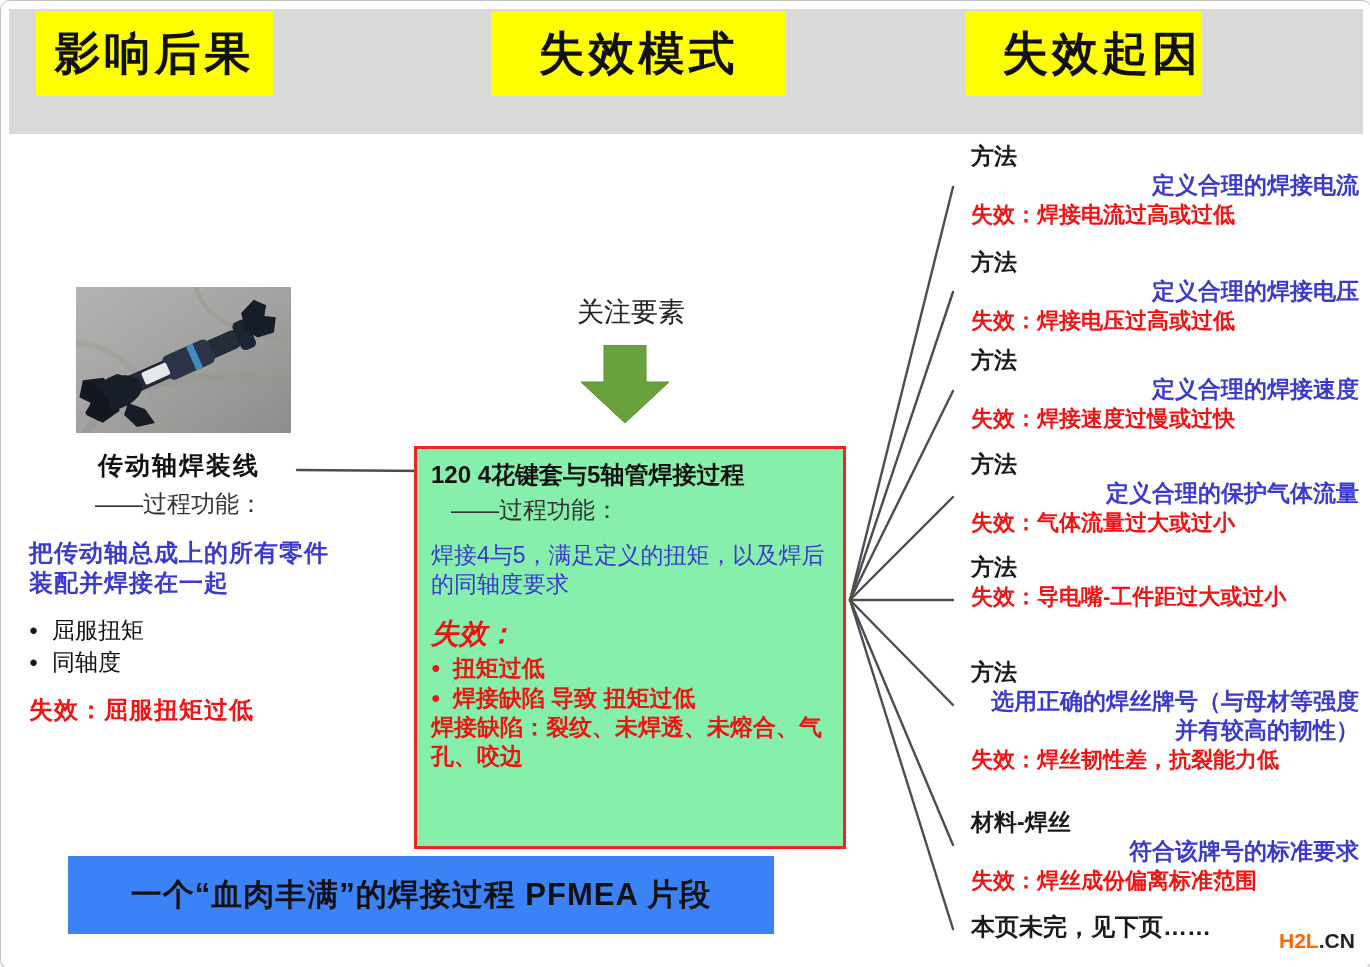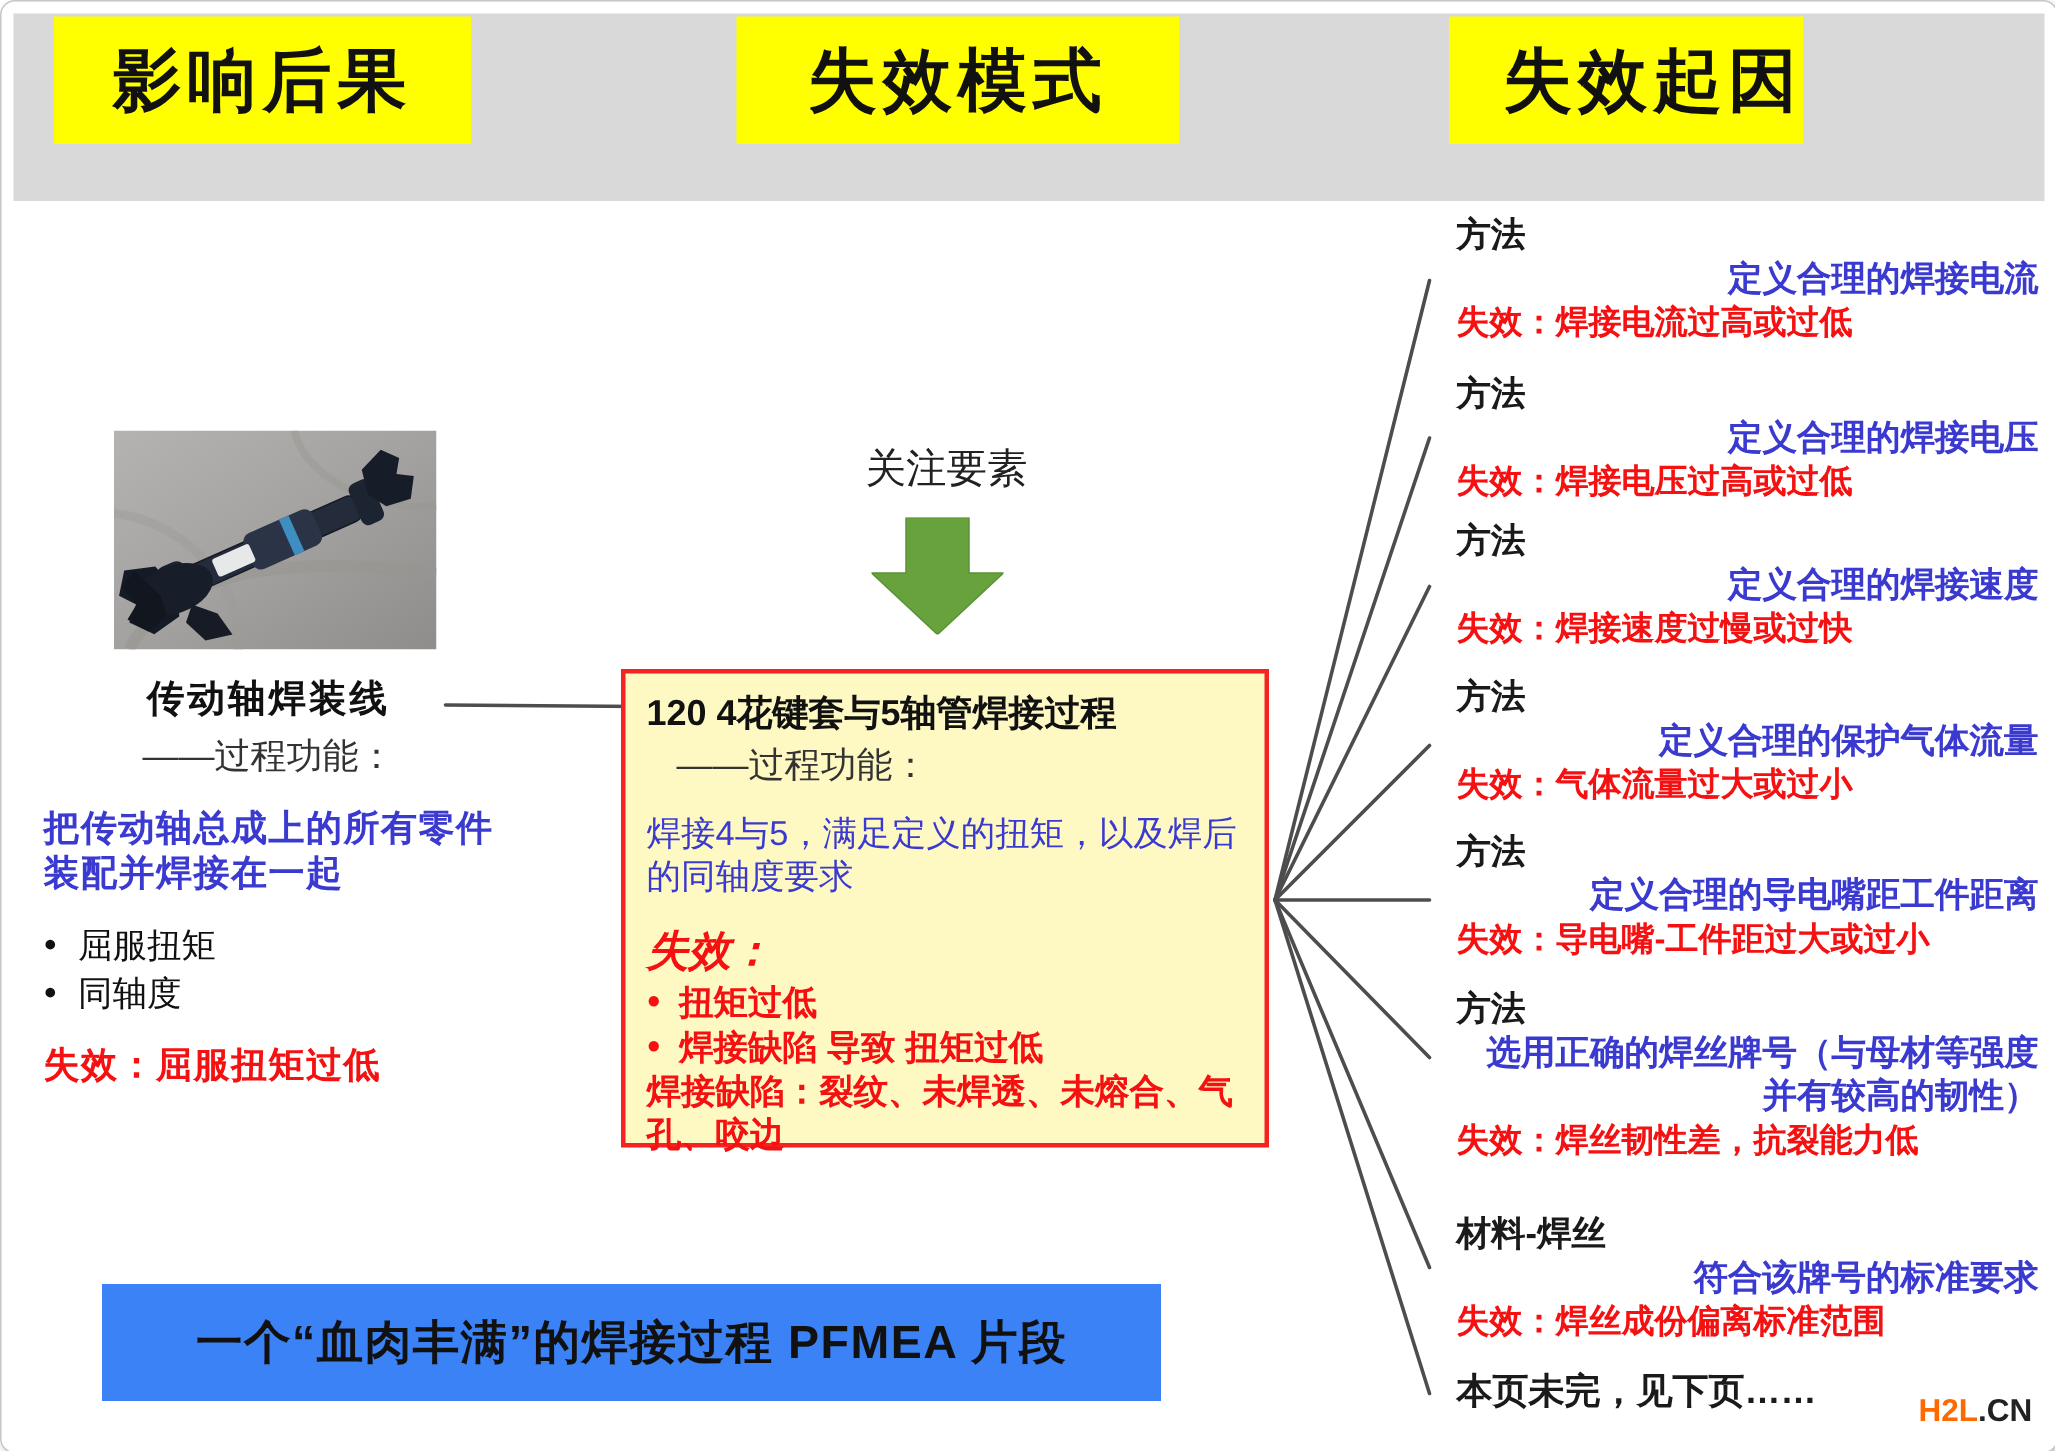--- a/index.html
+++ b/index.html
@@ -8,43 +8,43 @@
     border:1px solid #c6c6c6;border-radius:10px;overflow:hidden;
     box-shadow:2px 3px 6px rgba(0,0,0,.22);
     font-family:"Liberation Sans","DejaVu Sans",sans-serif;
   }
   .top-band{position:absolute;left:8px;top:8px;width:1354px;height:125px;background:#d9d9d9;}
   .yellow-box{
     position:absolute;top:10px;height:85px;background:#ffff00;
     display:flex;align-items:center;justify-content:center;
     font-size:46px;font-weight:700;color:#111;letter-spacing:4px;white-space:nowrap;
   }
-  #yb1{left:35px;width:278px;}
+  #yb1{left:35px;width:237px;}
   #yb2{left:490px;width:295px;}
   #yb3{left:965px;width:236px;justify-content:flex-end;}
 
   .overlay{position:absolute;left:0;top:0;pointer-events:none;}
 
   .photo{position:absolute;left:75px;top:286px;width:215px;height:146px;}
 
   .focus-label{position:absolute;left:545px;top:293px;width:170px;text-align:center;
     font-size:27px;color:#222;white-space:nowrap;}
   .green-arrow{position:absolute;left:580px;top:344px;}
 
   .left-block{position:absolute;left:28px;top:448px;width:330px;}
   .lb-title{font-size:25px;font-weight:700;color:#111;text-align:center;width:300px;letter-spacing:2px;}
   .lb-sub{font-size:24px;color:#333;text-align:center;width:300px;margin-top:6px;}
   .lb-func{margin-top:18px;font-size:24px;font-weight:700;color:#3a3ad0;line-height:30px;width:300px;letter-spacing:1px;}
   .lb-bullets{margin-top:16px;}
   .lb-bullet{font-size:23px;color:#111;line-height:32px;display:flex;align-items:center;gap:14px;}
   .dot{font-size:15px;color:#111;}
   .lb-fail{margin-top:16px;font-size:24px;font-weight:700;color:#f51111;letter-spacing:1px;}
 
-  .red-box{position:absolute;left:413px;top:445px;width:432px;height:319px;
-    border:3px solid #f42222;box-sizing:border-box;padding:10px 14px;background:#fef9c3;}
+  .red-box{position:absolute;left:413px;top:445px;width:432px;height:403px;
+    border:3px solid #f42222;box-sizing:border-box;padding:10px 14px;background:#86efac;}
   .rb-title{font-size:24px;font-weight:700;color:#111;white-space:nowrap;}
   .rb-sub{font-size:24px;color:#333;margin-left:20px;margin-top:3px;}
   .rb-func{margin-top:15px;font-size:23px;font-weight:400;color:#3a3ad0;line-height:29px;}
   .rb-fail-label{margin-top:16px;font-size:28px;font-weight:700;color:#f51111;font-style:italic;}
   .rb-bullet{font-size:23px;font-weight:700;color:#f51111;line-height:30px;display:flex;align-items:center;gap:12px;}
   .rdot{font-size:16px;}
   .rb-note{font-size:23px;font-weight:700;color:#f51111;line-height:29px;}
 
   .cause{position:absolute;left:970px;width:388px;}
   .c-cat{font-size:23px;font-weight:700;color:#1a1a1a;line-height:30px;}
@@ -173,21 +173,20 @@
     <div class="c-prev">定义合理的焊接速度</div>
     <div class="c-fail">失效：焊接速度过慢或过快</div>
   </div>
   <div class="cause" style="top:448px">
     <div class="c-cat">方法</div>
     <div class="c-prev">定义合理的保护气体流量</div>
     <div class="c-fail">失效：气体流量过大或过小</div>
   </div>
   <div class="cause" style="top:551px">
     <div class="c-cat">方法</div>
-    <div class="c-prev">定义合理的导电嘴距工件距离</div>
     <div class="c-fail">失效：导电嘴-工件距过大或过小</div>
   </div>
   <div class="cause" style="top:656px">
     <div class="c-cat">方法</div>
     <div class="c-prev">选用正确的焊丝牌号（与母材等强度并有较高的韧性）</div>
     <div class="c-fail">失效：焊丝韧性差，抗裂能力低</div>
   </div>
   <div class="cause" style="top:806px">
     <div class="c-cat">材料-焊丝</div>
     <div class="c-prev">符合该牌号的标准要求</div>

